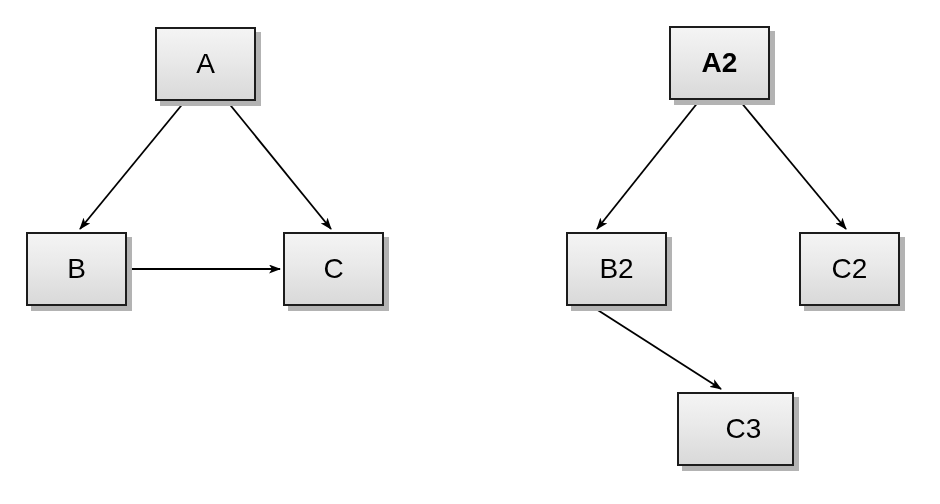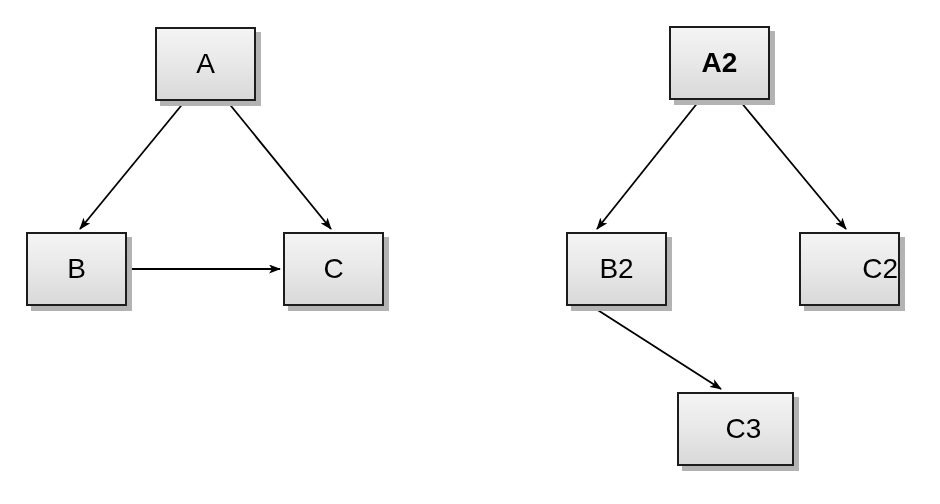--- a/index.html
+++ b/index.html
@@ -43,21 +43,21 @@
     line-height: 1;
     color: #000000;
     user-select: none;
   }
   
   .pos-a   { left: 155px; top: 27px; }
   .pos-b   { left: 26px;  top: 232px; }
   .pos-c   { left: 283px; top: 232px; }
   .pos-a2  { left: 669px; top: 26px; font-weight: bold; }
   .pos-b2  { left: 542px; top: 232px; margin-left: 24px; }
-  .pos-c2  { left: 799px; top: 232px; justify-content: flex-end; }
+  .pos-c2  { left: 799px; top: 232px; }
   .pos-c3  { left: 677px; top: 392px; padding-left: 16px; }
 </style>
 </head>
 <body>
 
 <div class="canvas">
 
   <svg class="edges-layer" width="940" height="504" viewBox="0 0 940 504" xmlns="http://www.w3.org/2000/svg">
     <defs>
       <marker id="arrowhead" viewBox="0 0 12 9" refX="11" refY="4.5" markerWidth="12" markerHeight="9" markerUnits="userSpaceOnUse" orient="auto">

